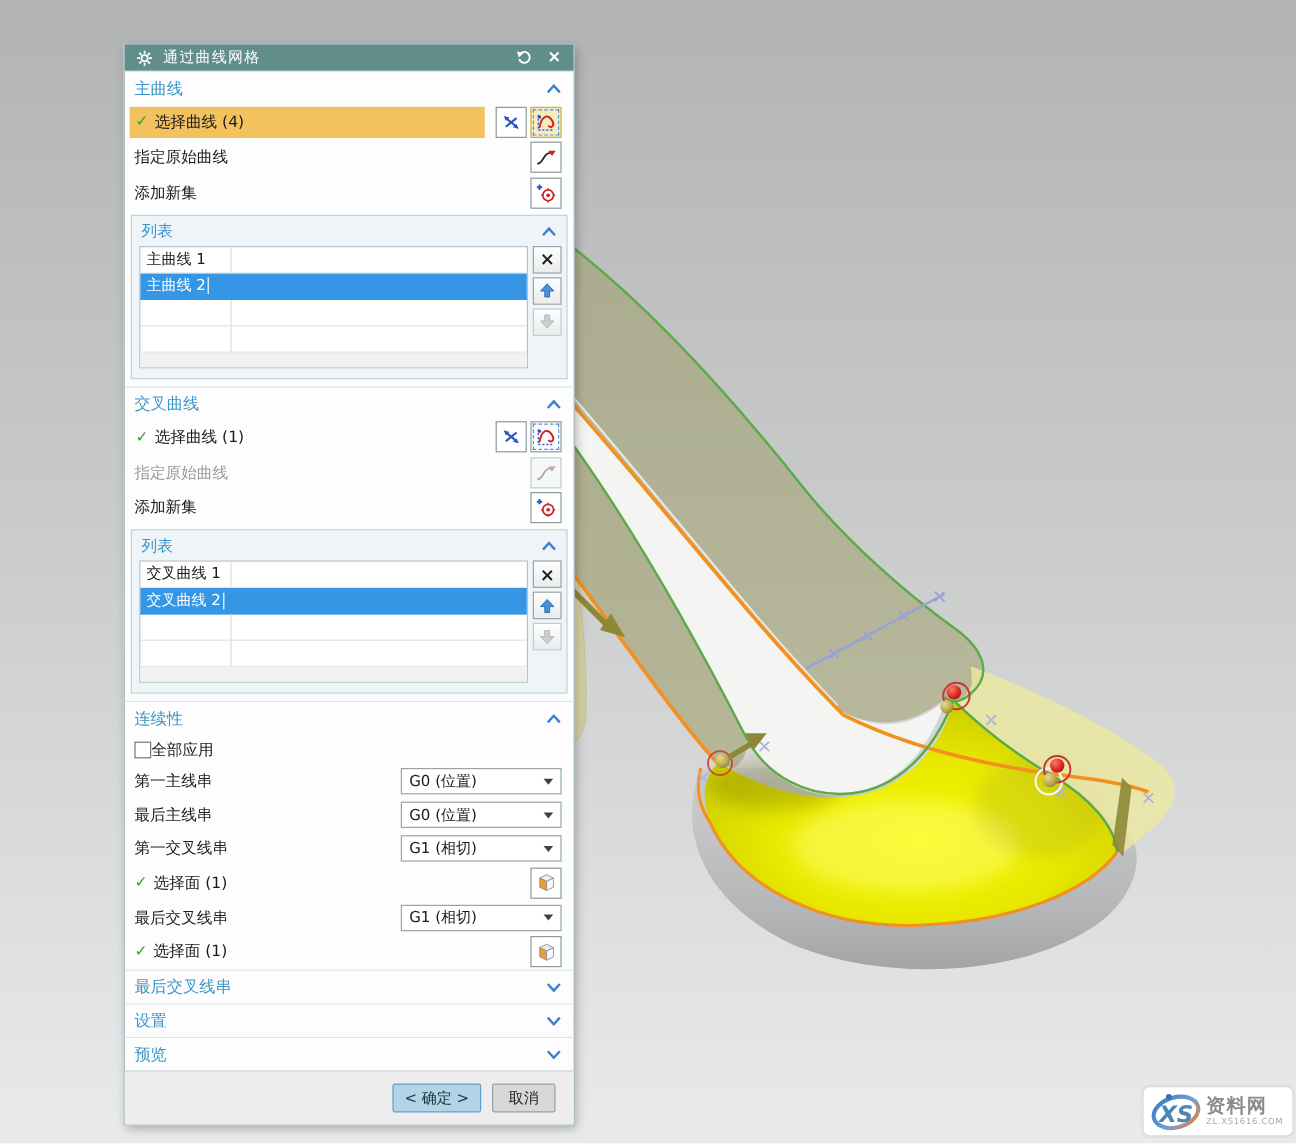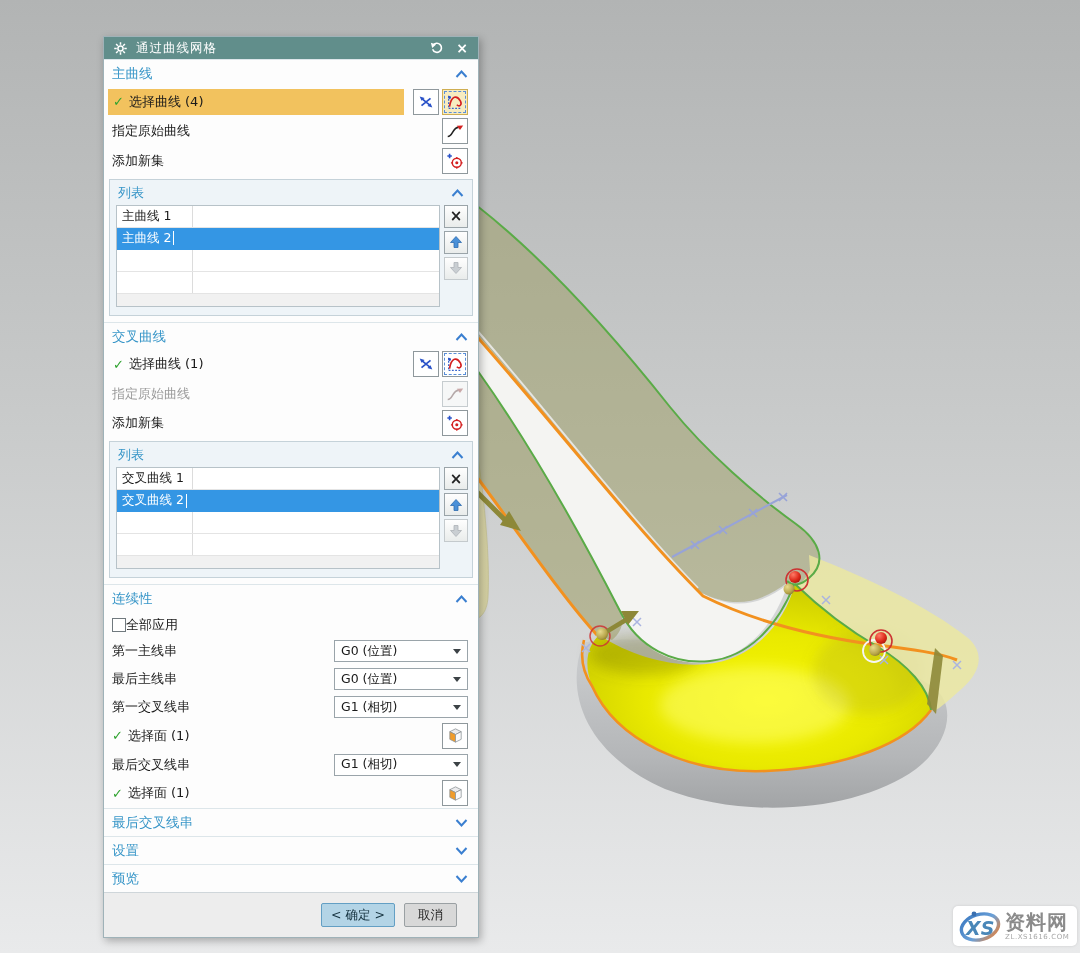--- a/index.html
+++ b/index.html
@@ -52,31 +52,31 @@
 
   .cklabel { display:flex; align-items:center; }
   .ckbox { width:14px; height:14px; border:1px solid #70797e; background:#fff; }
 
   .combo { width:134px; height:22px; border:1px solid #9aa4aa; background:#fff; display:flex;
            align-items:center; justify-content:space-between; padding:0 6px; font-size:12.5px; margin-left:auto; }
   .combo .dn { width:0; height:0; border-left:4px solid transparent; border-right:4px solid transparent;
                border-top:5px solid #3c4246; }
 
   .footer { margin-top:auto; height:45px; flex:0 0 45px; background:#ededed; border-top:1px solid #cfd6da;
-            display:flex; align-items:center; justify-content:flex-end; gap:9px; padding-right:21px; }
+            display:flex; align-items:center; justify-content:flex-end; gap:9px; padding-right:15px; }
   .btn { height:24px; display:flex; align-items:center; padding:0 9px; font-size:12.5px; border-radius:2px; }
   .btn.ok { background:#b3d4e6; border:1px solid #639fc4; color:#15323f; }
   .btn.cancel { background:#d8d8d8; border:1px solid #9aa0a3; padding:0 13px; color:#222; }
 
   
   .watermark { position:absolute; right:3px; bottom:7px; z-index:20; width:124px; height:40px;
                background:#fff; border-radius:5px; display:flex; align-items:center; padding:2px 6px 2px 4px;
                box-shadow:0 0 3px rgba(0,0,0,.12); }
   .wm-text { display:flex; flex-direction:column; line-height:1; margin-left:2px; }
-  .wm-name { font-size:20px; font-weight:bold; color:#8b8b8b; letter-spacing:1px; }
+  .wm-name { font-size:16px; font-weight:bold; color:#8b8b8b; letter-spacing:1px; }
   .wm-url { font-size:7px; color:#a7a7a7; letter-spacing:.6px; margin-top:2px; }
 </style>
 </head>
 <body>
 
 <div id="stage">
 
   <svg id="viewport-svg" width="1080" height="953" viewBox="0 0 1080 953">
     <defs>
       <radialGradient id="toeGrad" cx="0.52" cy="0.62" r="0.78">

